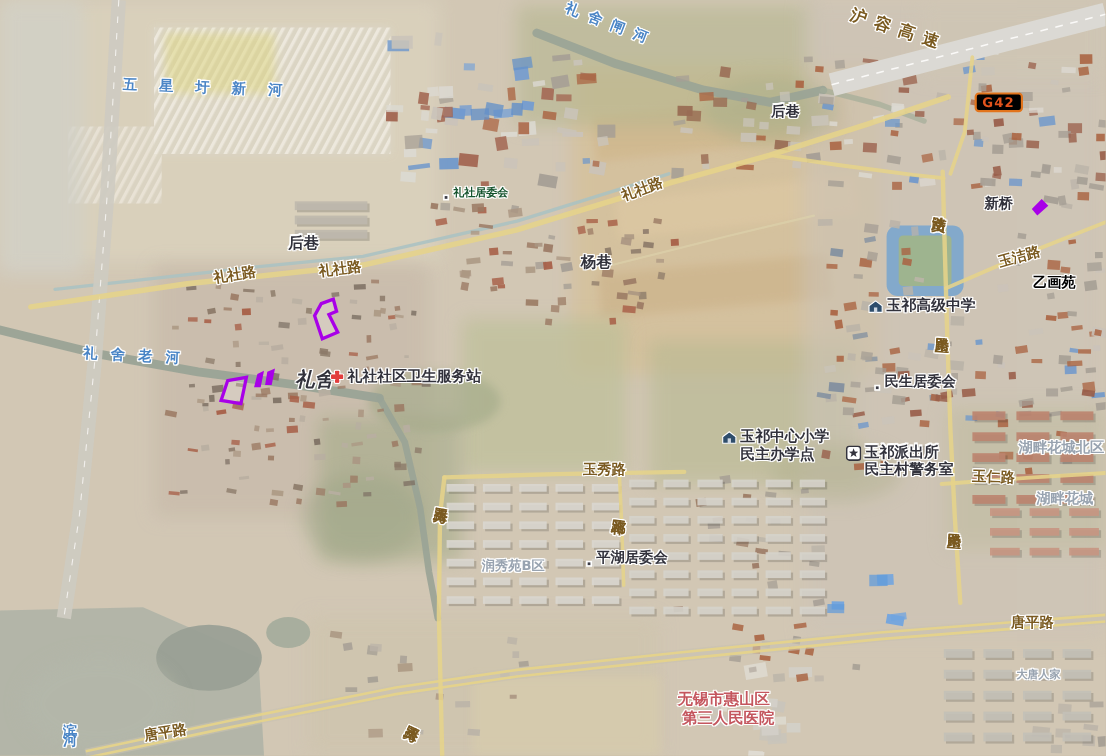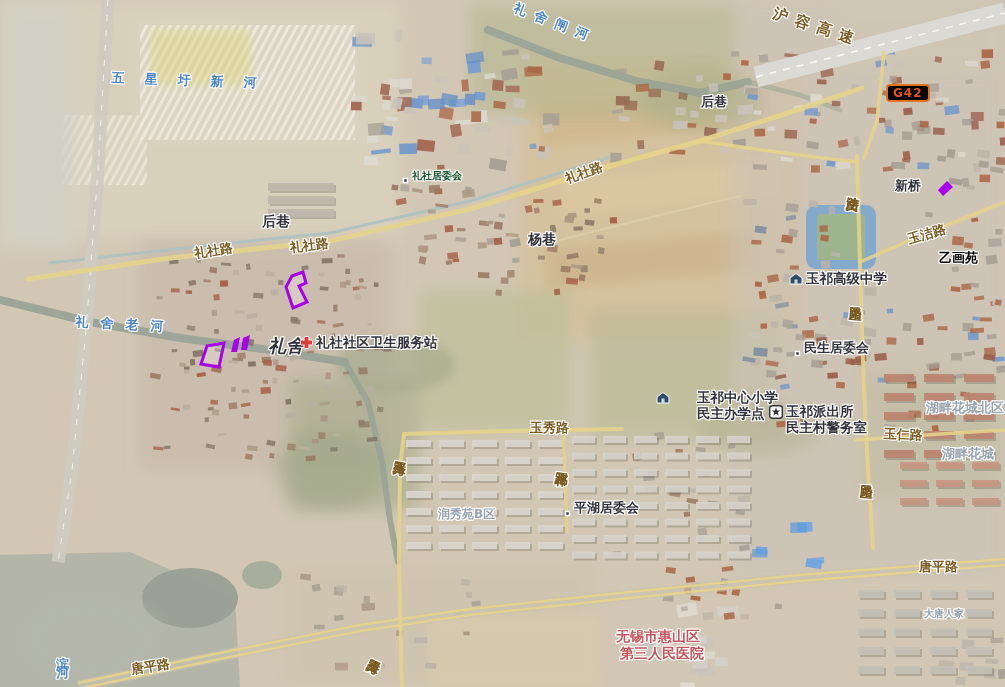--- a/index.html
+++ b/index.html
@@ -959,41 +959,41 @@
             <rect x="5.5" y="7.5" width="3" height="4.5" fill="#cfd8e2"></rect>
           </svg></span>
         <span>玉祁高级中学</span>
       </div>
       <div class="lbl poi withicon" style="left: 794px; top: 340px; font-size: 13px; color: rgb(50, 50, 60);">
         <span class="ic ic-dot"><svg width="7" height="7">
             <rect x="1.5" y="1.5" width="4" height="4" fill="#3c3c46" stroke="#ffffff" stroke-width="1.5"></rect>
           </svg></span>
         <span>民生居委会</span>
       </div>
-      <div class="lbl poi withicon" style="left: 656px; top: 390px; font-size: 13.5px; color: rgb(50, 50, 60); gap: 24px;">
+      <div class="lbl poi withicon" style="left: 656px; top: 390px; font-size: 13.5px; color: rgb(50, 50, 60);">
         <span class="ic"><svg width="14" height="13" viewBox="0 0 14 13">
             <path d="M1,6 L7,1.5 L13,6 L13,12 L1,12 Z" fill="#2e4d6b" stroke="#fff" stroke-width="1"></path>
             <rect x="5.5" y="7.5" width="3" height="4.5" fill="#cfd8e2"></rect>
           </svg></span>
         <div class="lines">
           <div>玉祁中心小学</div>
           <div>民主办学点</div>
         </div>
       </div>
       <div class="lbl poi withicon" style="left: 769px; top: 404px; font-size: 13.5px; color: rgb(50, 50, 60);">
         <span class="ic"><svg width="14" height="14" viewBox="0 0 14 14">
             <rect x="0.7" y="0.7" width="12.6" height="12.6" rx="2.5" fill="#fff" stroke="#33333d" stroke-width="1.4"></rect>
             <path d="M7 2.6 L8.1 5.5 L11.2 5.6 L8.8 7.5 L9.7 10.5 L7 8.7 L4.3 10.5 L5.2 7.5 L2.8 5.6 L5.9 5.5 Z" fill="#33333d"></path>
           </svg></span>
         <div class="lines">
           <div>玉祁派出所</div>
           <div>民主村警务室</div>
         </div>
       </div>
-      <div class="lbl poi withicon" style="left: 564px; top: 500px; font-size: 13px; color: rgb(50, 50, 60); text-align: center;">
+      <div class="lbl poi withicon" style="left: 532px; top: 500px; font-size: 13px; color: rgb(50, 50, 60); text-align: center;">
         <span class="ic ic-dot"><svg width="7" height="7">
             <rect x="1.5" y="1.5" width="4" height="4" fill="#3c3c46" stroke="#ffffff" stroke-width="1.5"></rect>
           </svg></span>
         <span>平湖居委会</span>
       </div>
       <div class="lbl area" style="left: 939px; top: 250px; font-size: 13px; color: #000000;"><span>乙画苑</span></div>
       <div class="lbl area" style="left: 926px; top: 400px; font-size: 13px; color: rgb(152, 163, 176);"><span>湖畔花城北区</span></div>
       <div class="lbl area" style="left: 942px; top: 446px; font-size: 13px; color: rgb(152, 163, 176);"><span>湖畔花城</span></div>
       <div class="lbl area" style="left: 438px; top: 507px; font-size: 12px; color: rgb(152, 163, 176);"><span>润秀苑B区</span></div>
       <div class="lbl area" style="left: 924px; top: 608px; font-size: 10px; color: rgb(152, 163, 176);"><span>大唐人家</span></div>

